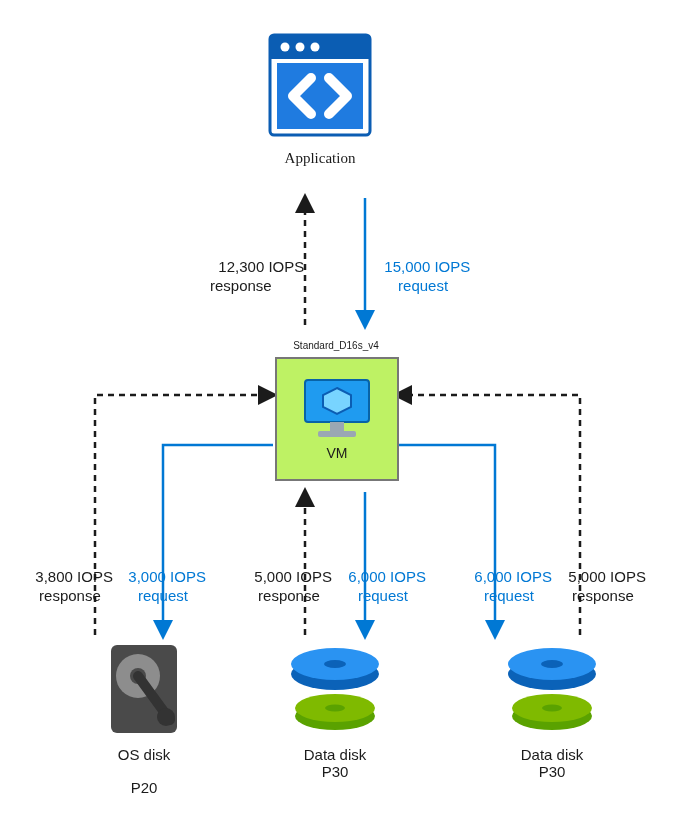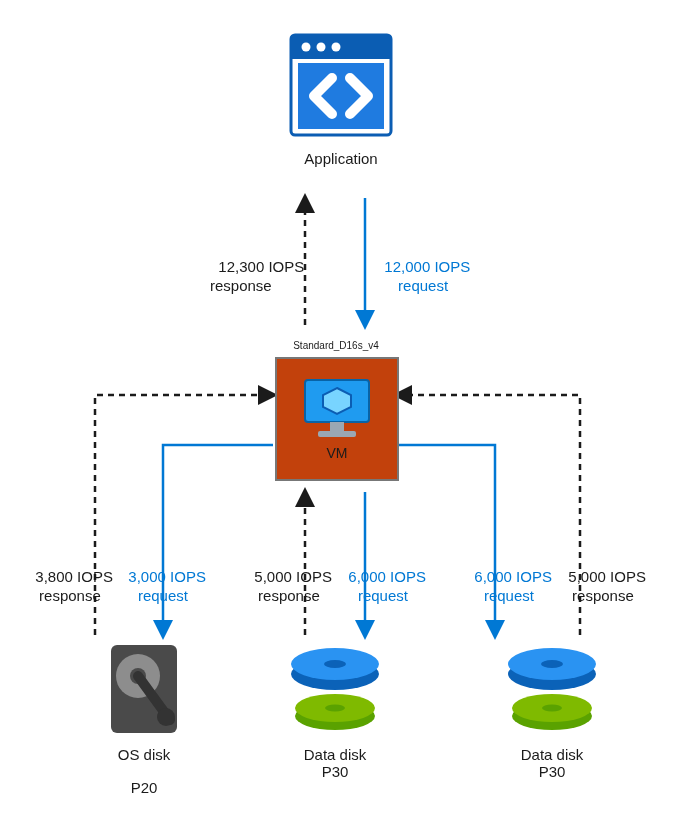--- a/index.html
+++ b/index.html
@@ -23,21 +23,21 @@
     white-space: pre;
   }
   .req { color: #0078D4; }
   .resp { color: #1b1b1b; }
   .title { font-size: 10px; font-weight: 400; }
   .caption { font-size: 15px; margin-top: 6px; }
   .icon-box { display: inline-block; }
   .vm-box {
     width: 120px; height: 120px;
     border: 2px solid #777;
-    background: #c2410c;
+    background: #bef264;
     display: flex; flex-direction: column; align-items: center; justify-content: center;
     gap: 4px;
   }
   .vm-text { font-size: 14px; margin-top: 2px; }
   svg { display: block; }
 </style>
 </head>
 <body>
 
 <svg width="673" height="816" style="position:absolute;left:0;top:0">
@@ -60,40 +60,40 @@
 
   <line x1="365" y1="492" x2="365" y2="635" stroke="#0078D4" stroke-width="2.5" marker-end="url(#arrBlue)"></line>
 
   <line x1="305" y1="635" x2="305" y2="492" stroke="#1b1b1b" stroke-width="2.5" stroke-dasharray="6 5" marker-end="url(#arrBlack)"></line>
 
   <path d="M397 445 L495 445 L495 635" fill="none" stroke="#0078D4" stroke-width="2.5" marker-end="url(#arrBlue)"></path>
 
   <path d="M580 635 L580 395 L397 395" fill="none" stroke="#1b1b1b" stroke-width="2.5" stroke-dasharray="6 5" marker-end="url(#arrBlack)"></path>
 </svg>
 
-<div class="node" style="left:281px; top:30px; width:120px;">
+<div class="node" style="left:260px; top:30px; width:120px;font-family:Liberation Serif, serif;">
   <svg class="icon-box" width="110" height="110" viewBox="0 0 110 110">
     <rect x="5" y="5" width="100" height="100" rx="4" fill="#ffffff" stroke="#0b5db3" stroke-width="3"></rect>
     <rect x="5" y="5" width="100" height="24" rx="4" fill="#0b5db3"></rect>
     <rect x="5" y="25" width="100" height="4" fill="#0b5db3"></rect>
     <circle cx="20" cy="17" r="4.5" fill="#fff"></circle>
     <circle cx="35" cy="17" r="4.5" fill="#fff"></circle>
     <circle cx="50" cy="17" r="4.5" fill="#fff"></circle>
     <rect x="12" y="33" width="86" height="66" fill="#1f7be0"></rect>
     <polyline points="46,48 28,66 46,84" fill="none" stroke="#fff" stroke-width="10" stroke-linecap="round" stroke-linejoin="round"></polyline>
     <polyline points="64,48 82,66 64,84" fill="none" stroke="#fff" stroke-width="10" stroke-linecap="round" stroke-linejoin="round"></polyline>
   </svg>
   <div class="caption">Application</div>
 </div>
 
 <div class="label resp" style="position:absolute; left:210px; top:238px; text-align:left;">
   <span>12,300 IOPS</span><br><span>response</span>
 </div>
 <div class="label req" style="position:absolute; left:376px; top:238px;">
-  <span>12,000 IOPS</span><br><span>request</span>
+  <span>15,000 IOPS</span><br><span>request</span>
 </div>
 
 <div class="node" style="left:275px; top:340px; width:122px;">
   <div class="title" style="margin-bottom:6px;">Standard_D16s_v4</div>
   <div class="vm-box">
     <svg width="70" height="62" viewBox="0 0 70 62">
       <rect x="3" y="3" width="64" height="42" rx="3" fill="#1f9bf0" stroke="#0863a7" stroke-width="2"></rect>
       <rect x="28" y="45" width="14" height="9" fill="#9aa7b3"></rect>
       <rect x="16" y="54" width="38" height="6" rx="2" fill="#9aa7b3"></rect>
       <polygon points="35,11 49,18 49,30 35,37 21,30 21,18" fill="#78d4ff" stroke="#0b5db3" stroke-width="2"></polygon>

